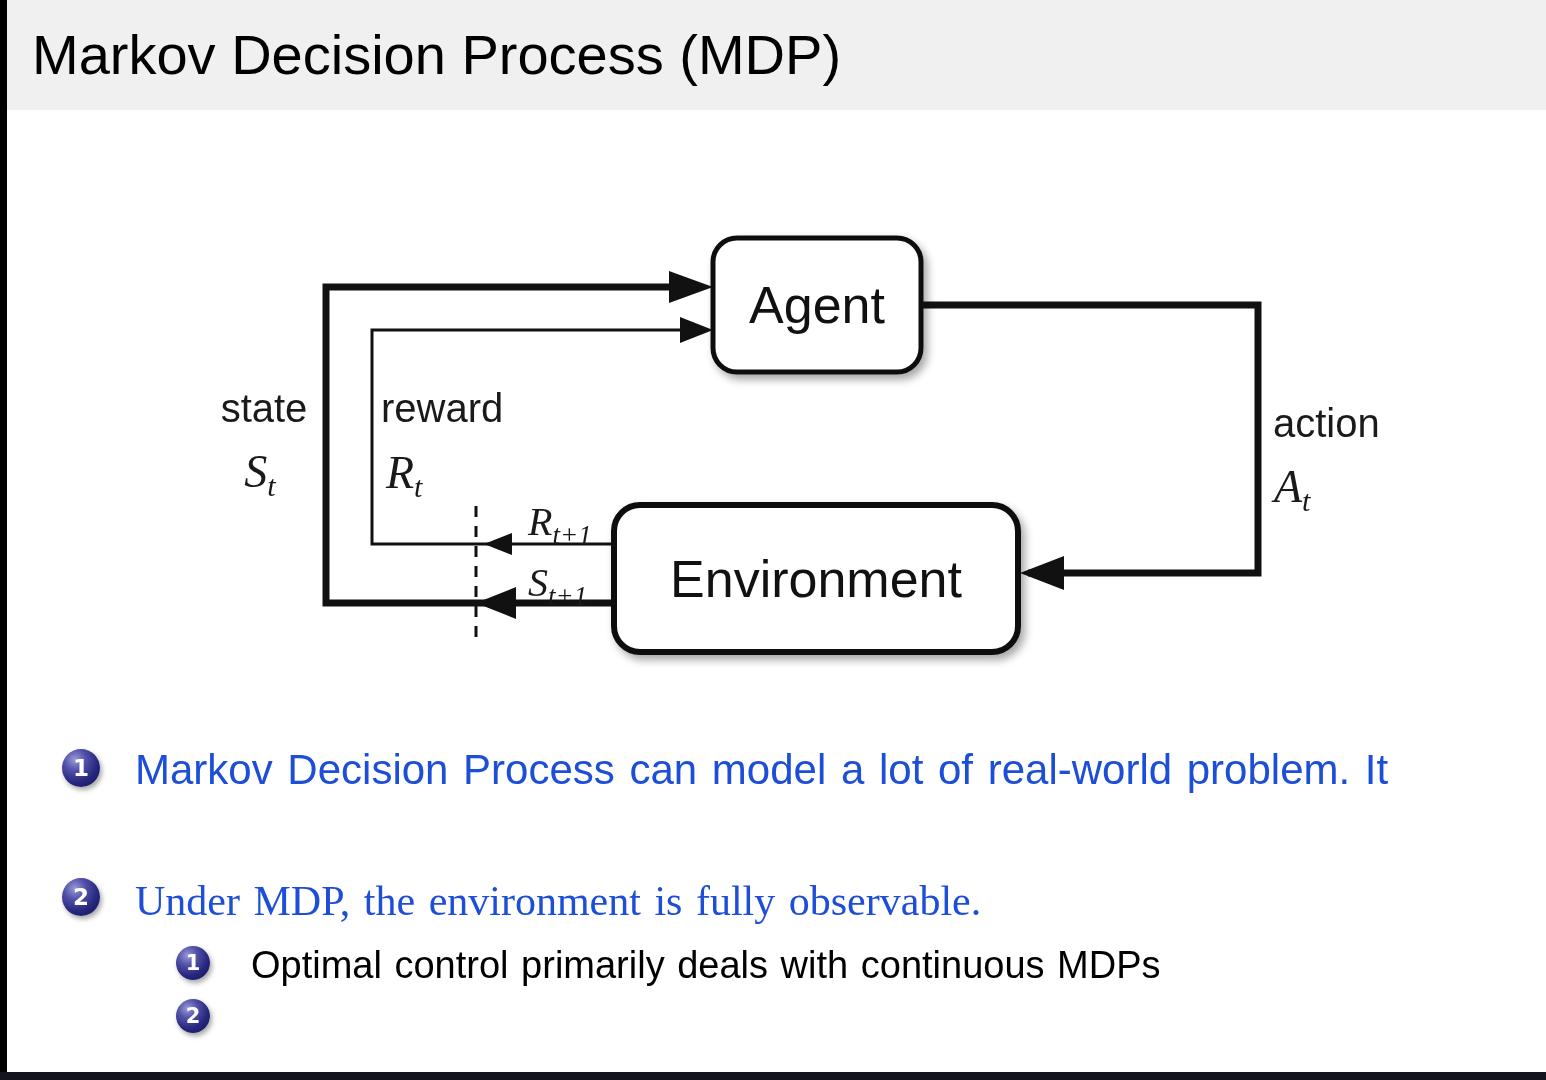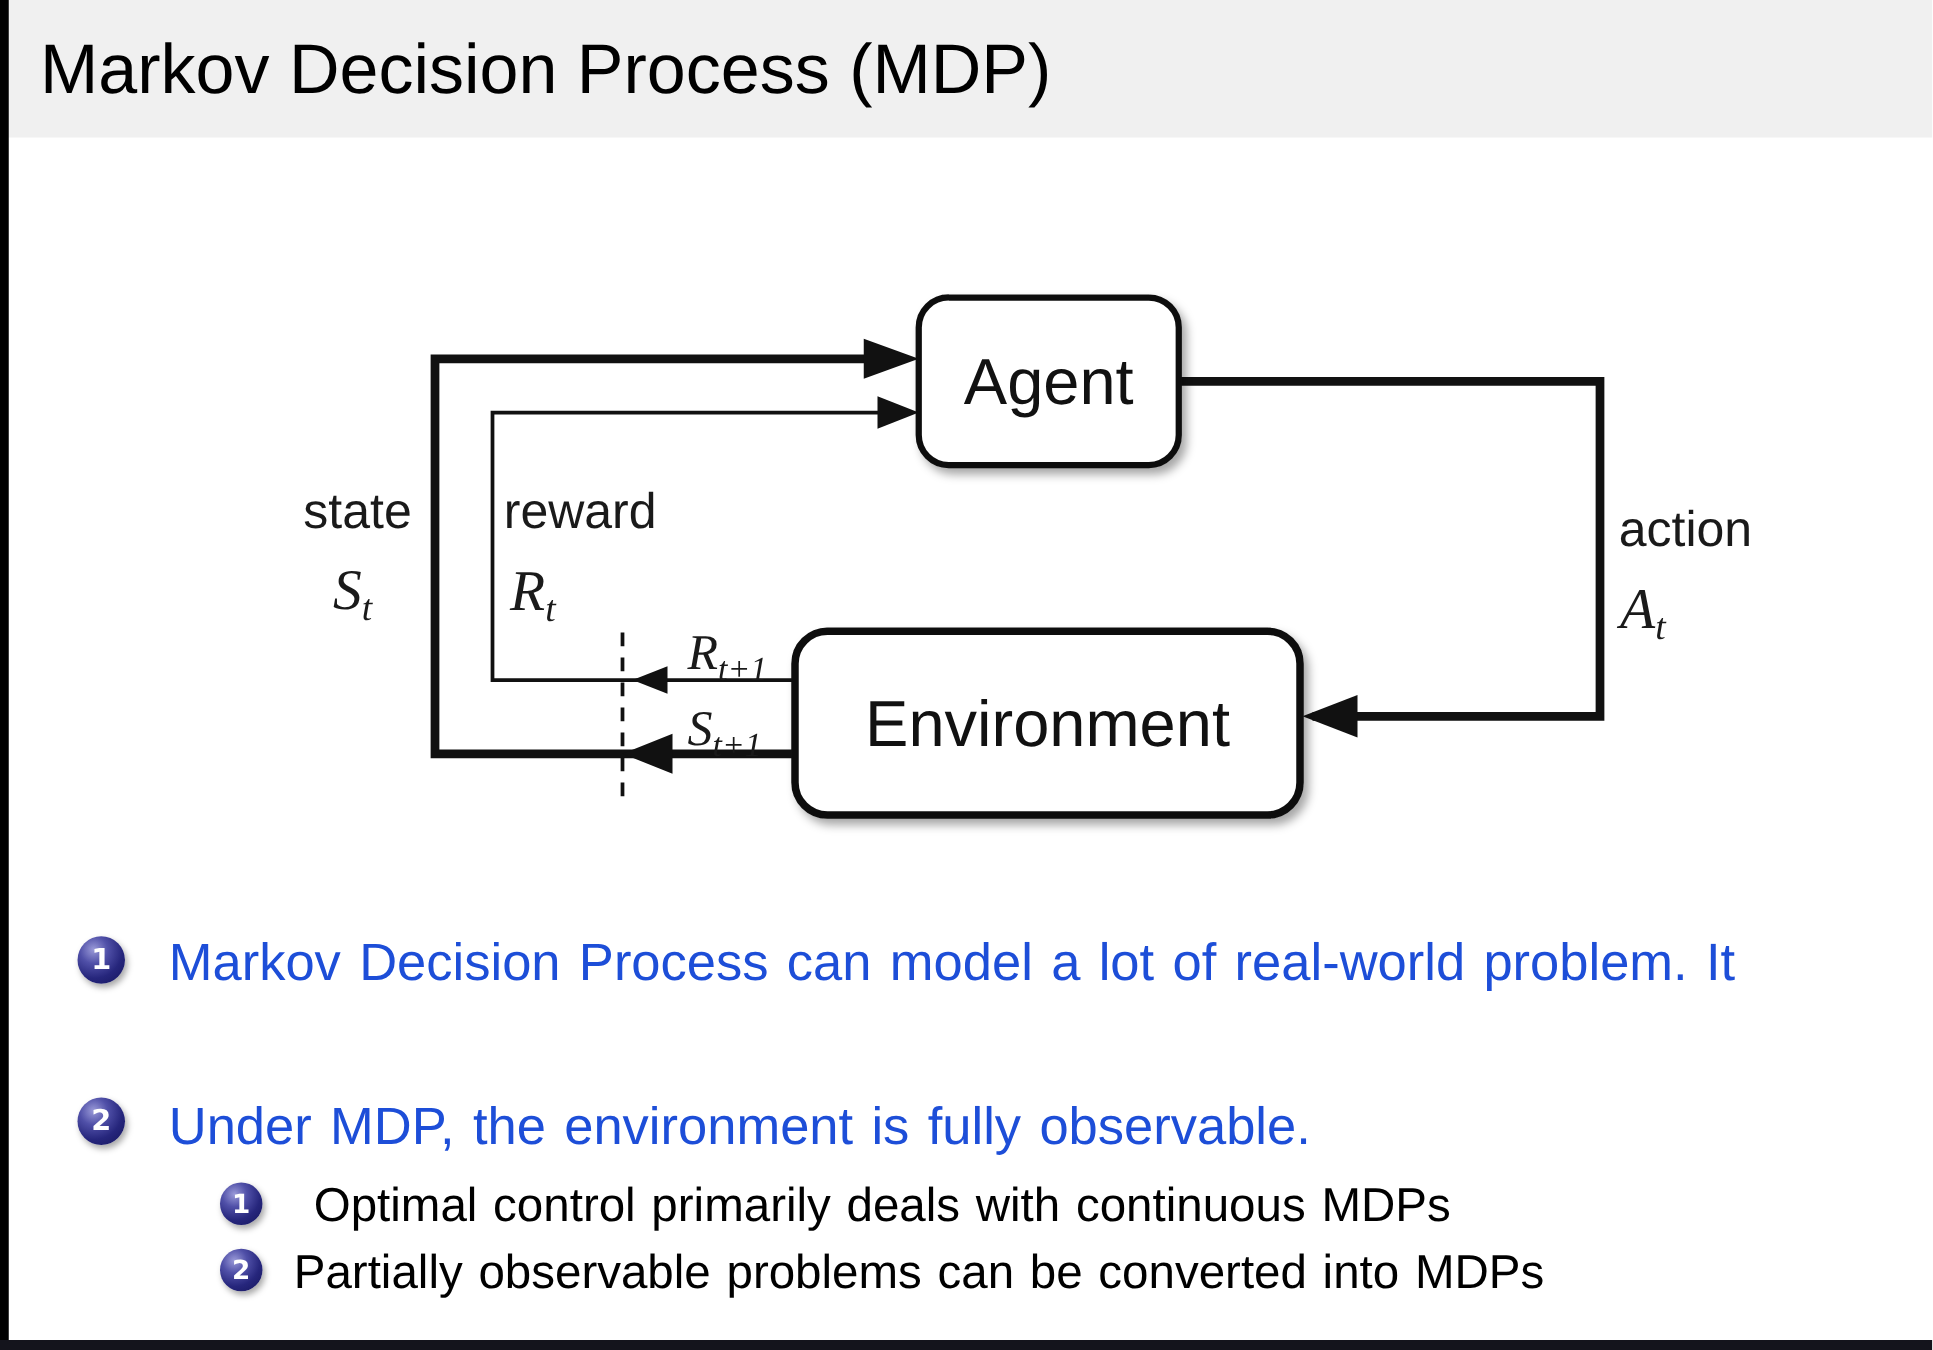--- a/index.html
+++ b/index.html
@@ -12,21 +12,21 @@
   .bottom-bar { position:absolute; left:0; bottom:0; width:1546px; height:8px; background:#14141c; }
 
   
   .title-bar { position:absolute; left:0; top:0; width:1546px; height:110px; background:#f0f0f0; }
   .title {
     position:absolute; left:32px; top:22px; font-size:56px; font-weight:normal;
     color:#000; letter-spacing:0px; white-space:nowrap;
   }
 
   
-  .diagram { position:absolute; left:238px; top:225px; width:1175px; height:445px; }
+  .diagram { position:absolute; left:216px; top:225px; width:1175px; height:445px; }
   .dlabel  { font-family:"Liberation Sans", sans-serif; font-size:40px; fill:#1a1a1a; }
   .boxlabel{ font-family:"Liberation Sans", sans-serif; font-size:52px; fill:#111; }
   .dmath   { font-family:"Liberation Serif", serif; font-style:italic; font-size:46px; fill:#1a1a1a; }
   .dmath tspan.sub { font-size:30px; }
   .dmath-sm { font-family:"Liberation Serif", serif; font-style:italic; font-size:40px; fill:#1a1a1a; }
   .dmath-sm tspan.sub { font-size:27px; }
 
   
   .ball {
     position:absolute; border-radius:50%; color:#fff; text-align:center;
@@ -92,23 +92,22 @@
       <text class="dmath-sm" x="312" y="371" text-anchor="start"><tspan>S</tspan><tspan class="sub" dy="9">t+1</tspan></text>
     </svg>
   </div>
 
   <div class="ball l1" style="left:62px; top:749px;">1</div>
   <div class="btext" style="left:135px; top:740px;">
     <div>Markov Decision Process can model a lot of real-world problem. It</div>
   </div>
 
   <div class="ball l1" style="left:62px; top:878px;">2</div>
-  <div class="btext" style="left:135px; top:871px;">Under MDP, the environment is fully observable.</div>
+  <div class="btext" style="left:135px; top:871px;font-family:Liberation Serif, serif;">Under MDP, the environment is fully observable.</div>
 
   <div class="ball l2" style="left:176px; top:946px;">1</div>
   <div class="btext2" style="left:235px; top:938px;margin-left:16px;">Optimal control primarily deals with continuous MDPs</div>
 
   <div class="ball l2" style="left:176px; top:999px;">2</div>
-  <div class="btext2" style="left:235px; top:991px;">Partially observable problems can be converted into MDPs</div>
 
   <div class="left-edge"></div>
   <div class="bottom-bar"></div>
 </div>
 
 </body></html>

